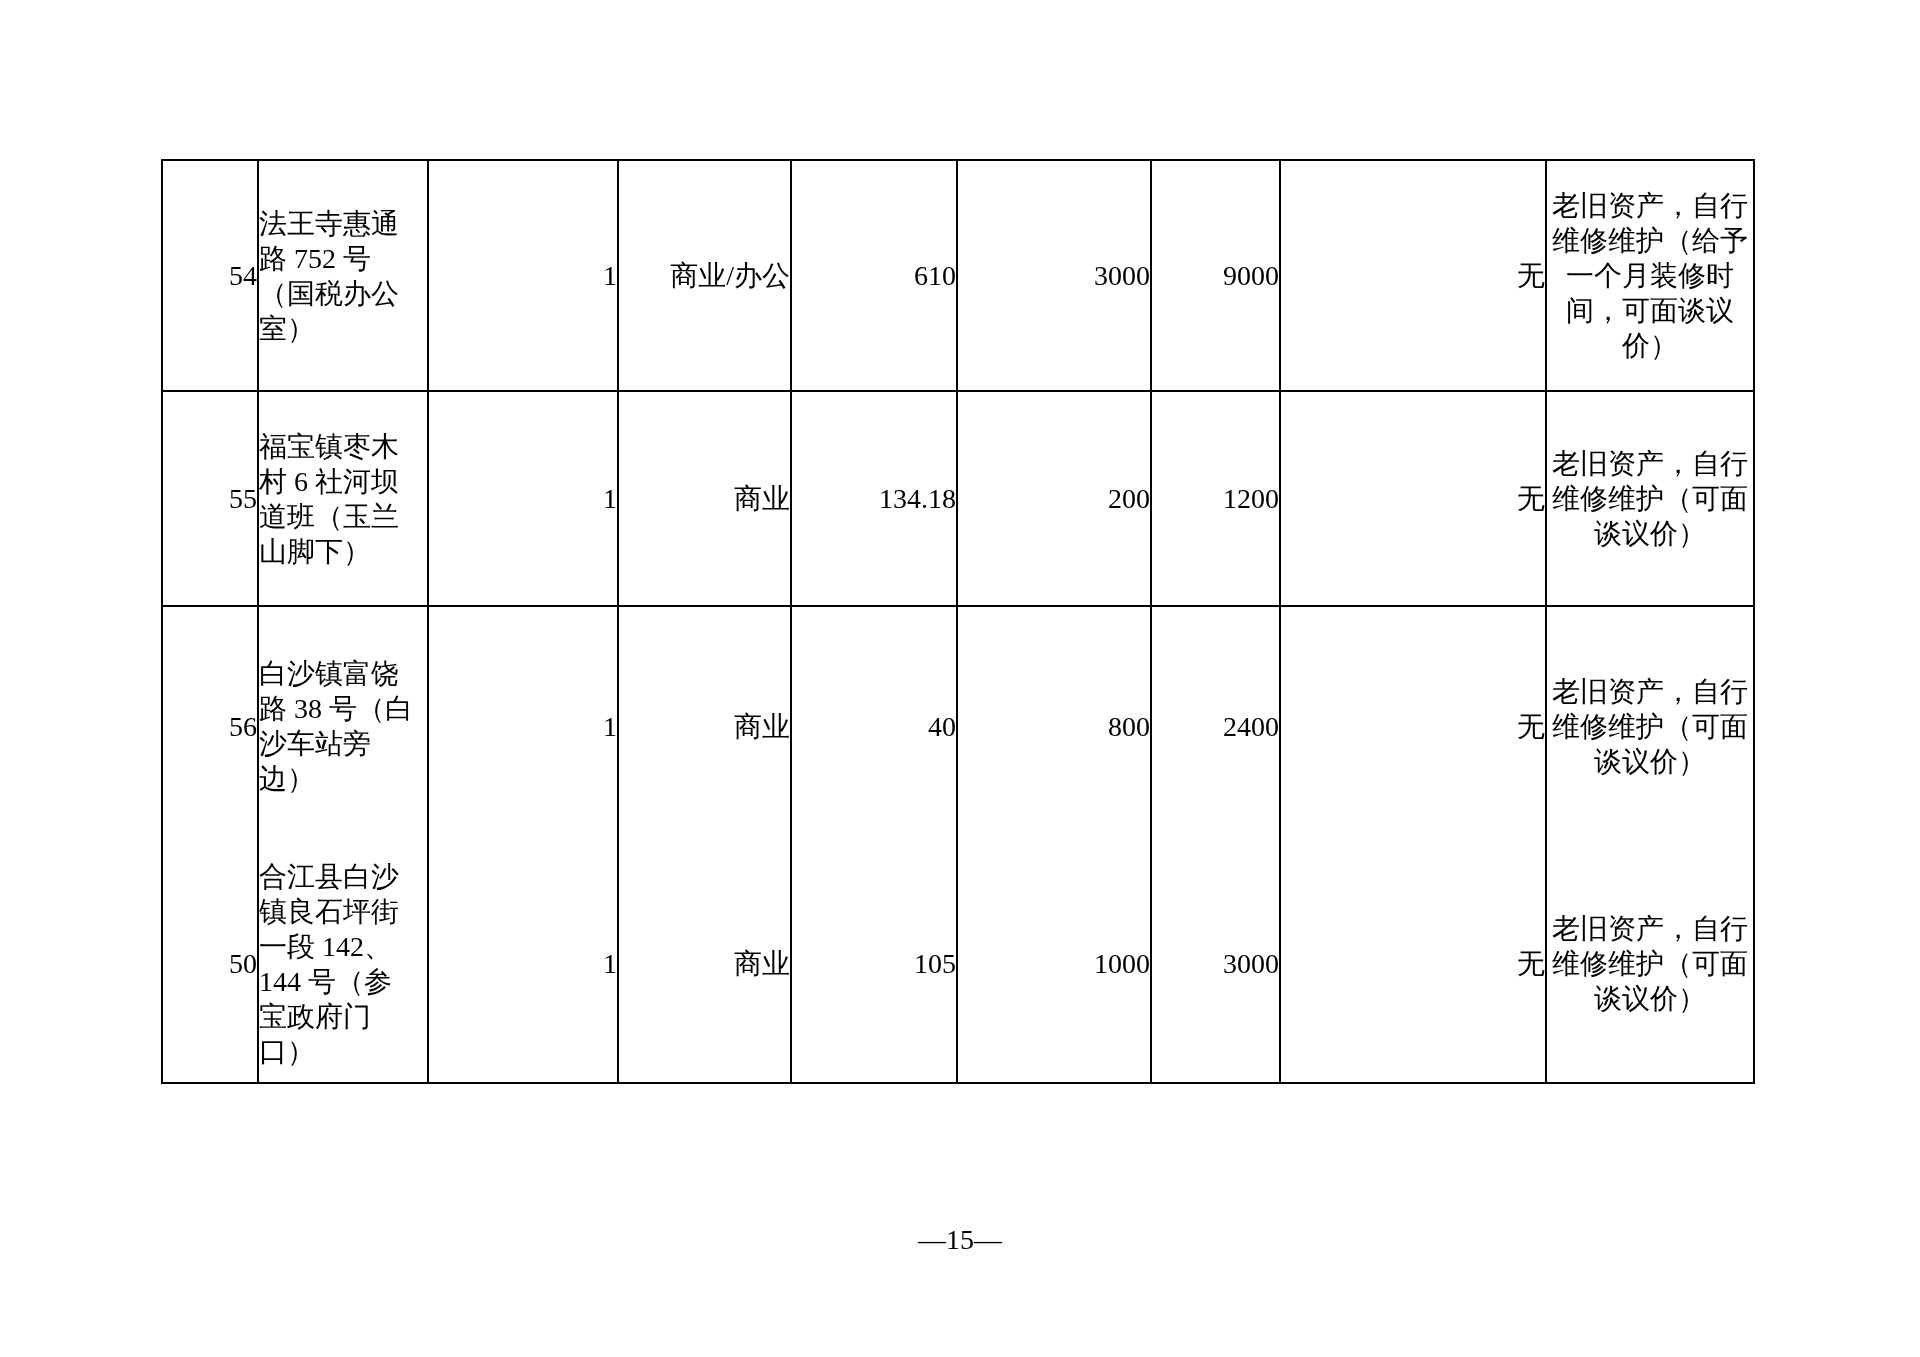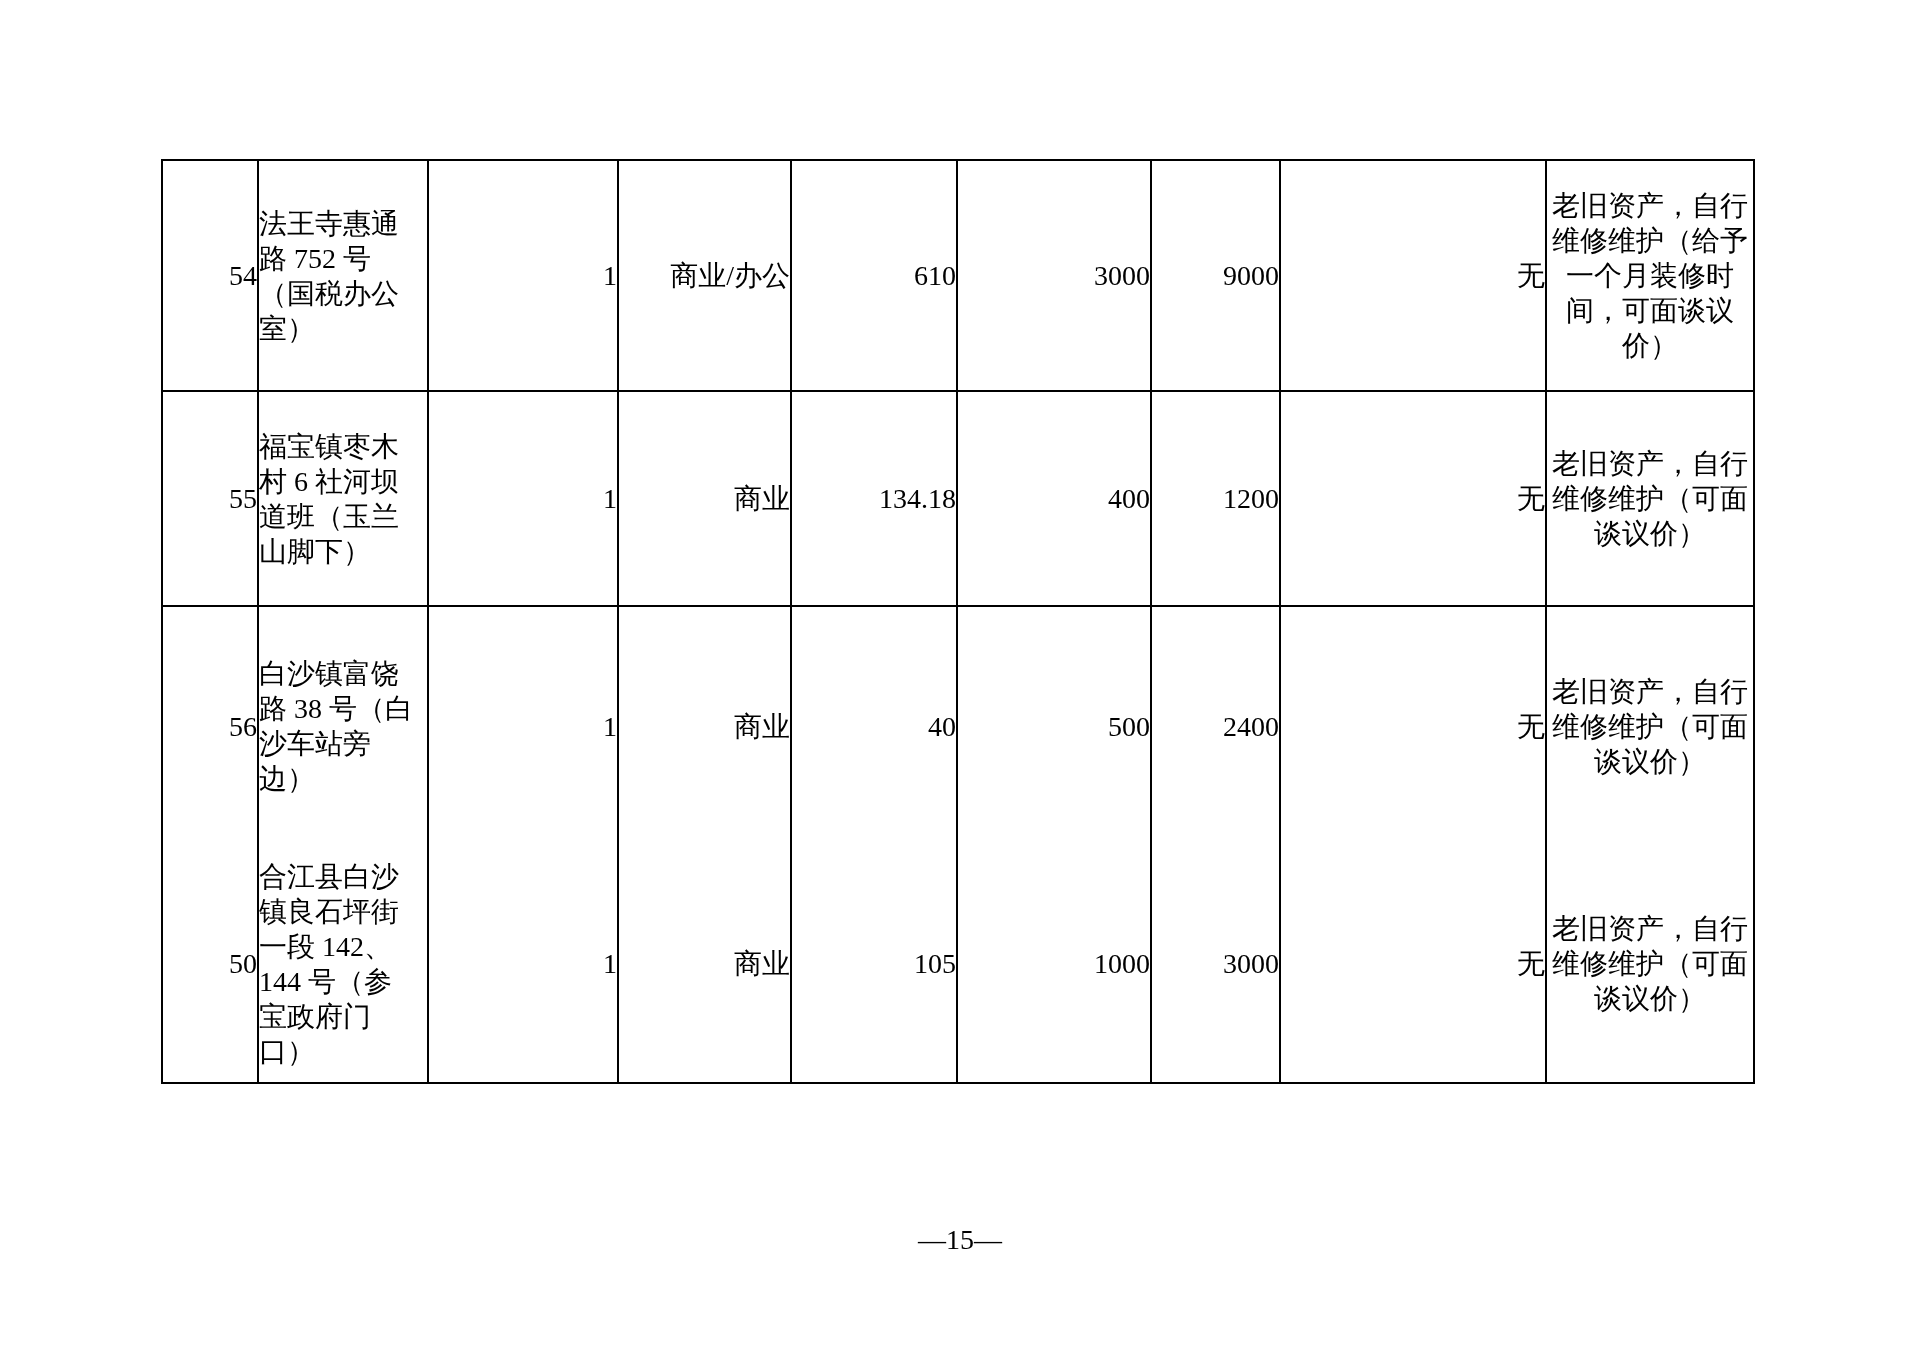--- a/index.html
+++ b/index.html
@@ -106,37 +106,37 @@
       </tr>
       <tr class="r55">
         <td class="num">55</td>
         <td class="addr">福宝镇枣木
 村 6 社河坝
 道班（玉兰
 山脚下）</td>
         <td class="num">1</td>
         <td class="num">商业</td>
         <td class="num">134.18</td>
-        <td class="num">400</td>
+        <td class="num">200</td>
         <td class="num">1200</td>
         <td class="num">无</td>
         <td class="note">老旧资产，自行
 维修维护（可面
 谈议价）</td>
       </tr>
       <tr class="r56 no-bottom">
         <td class="num">56</td>
         <td class="addr">白沙镇富饶
 路 38 号（白
 沙车站旁
 边）</td>
         <td class="num">1</td>
         <td class="num">商业</td>
         <td class="num">40</td>
-        <td class="num">500</td>
+        <td class="num">800</td>
         <td class="num">2400</td>
         <td class="num">无</td>
         <td class="note">老旧资产，自行
 维修维护（可面
 谈议价）</td>
       </tr>
       <tr class="r57 no-top">
         <td class="num">50</td>
         <td class="addr">合江县白沙
 镇良石坪街

